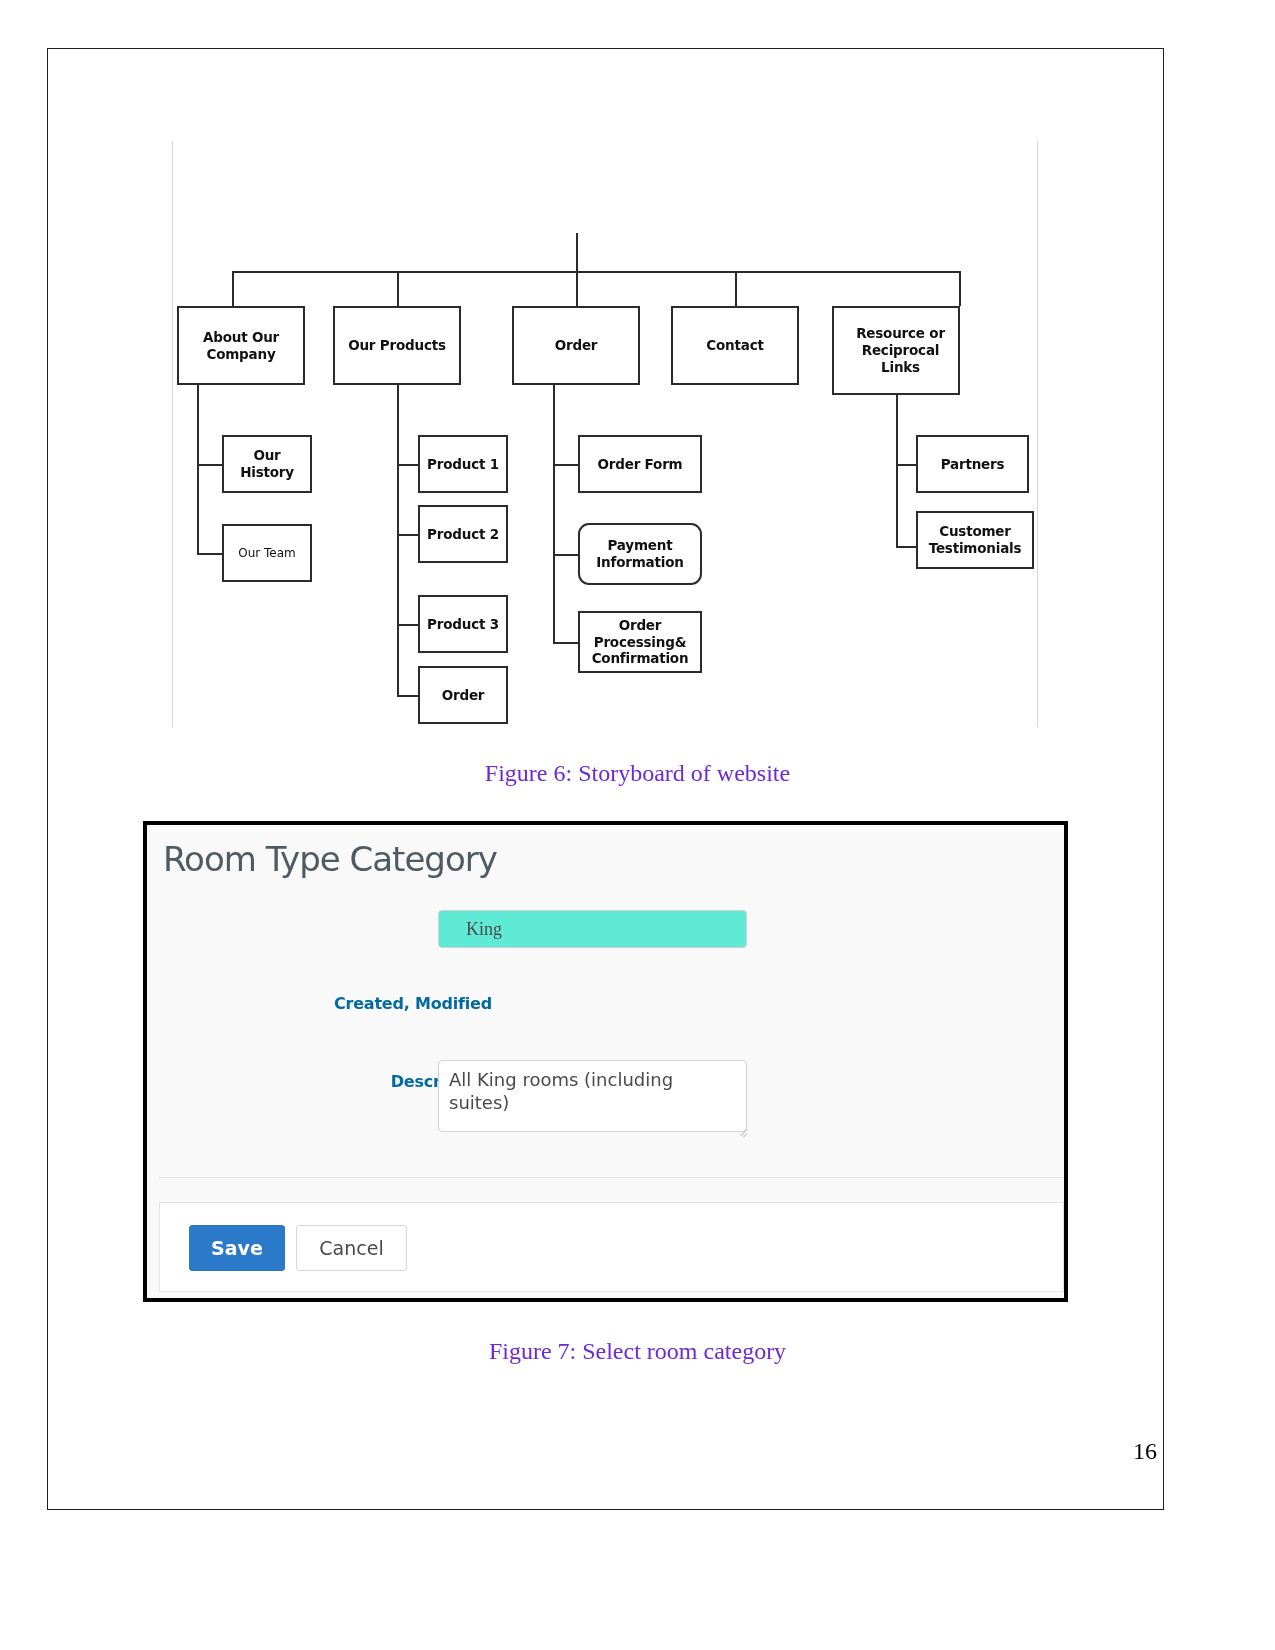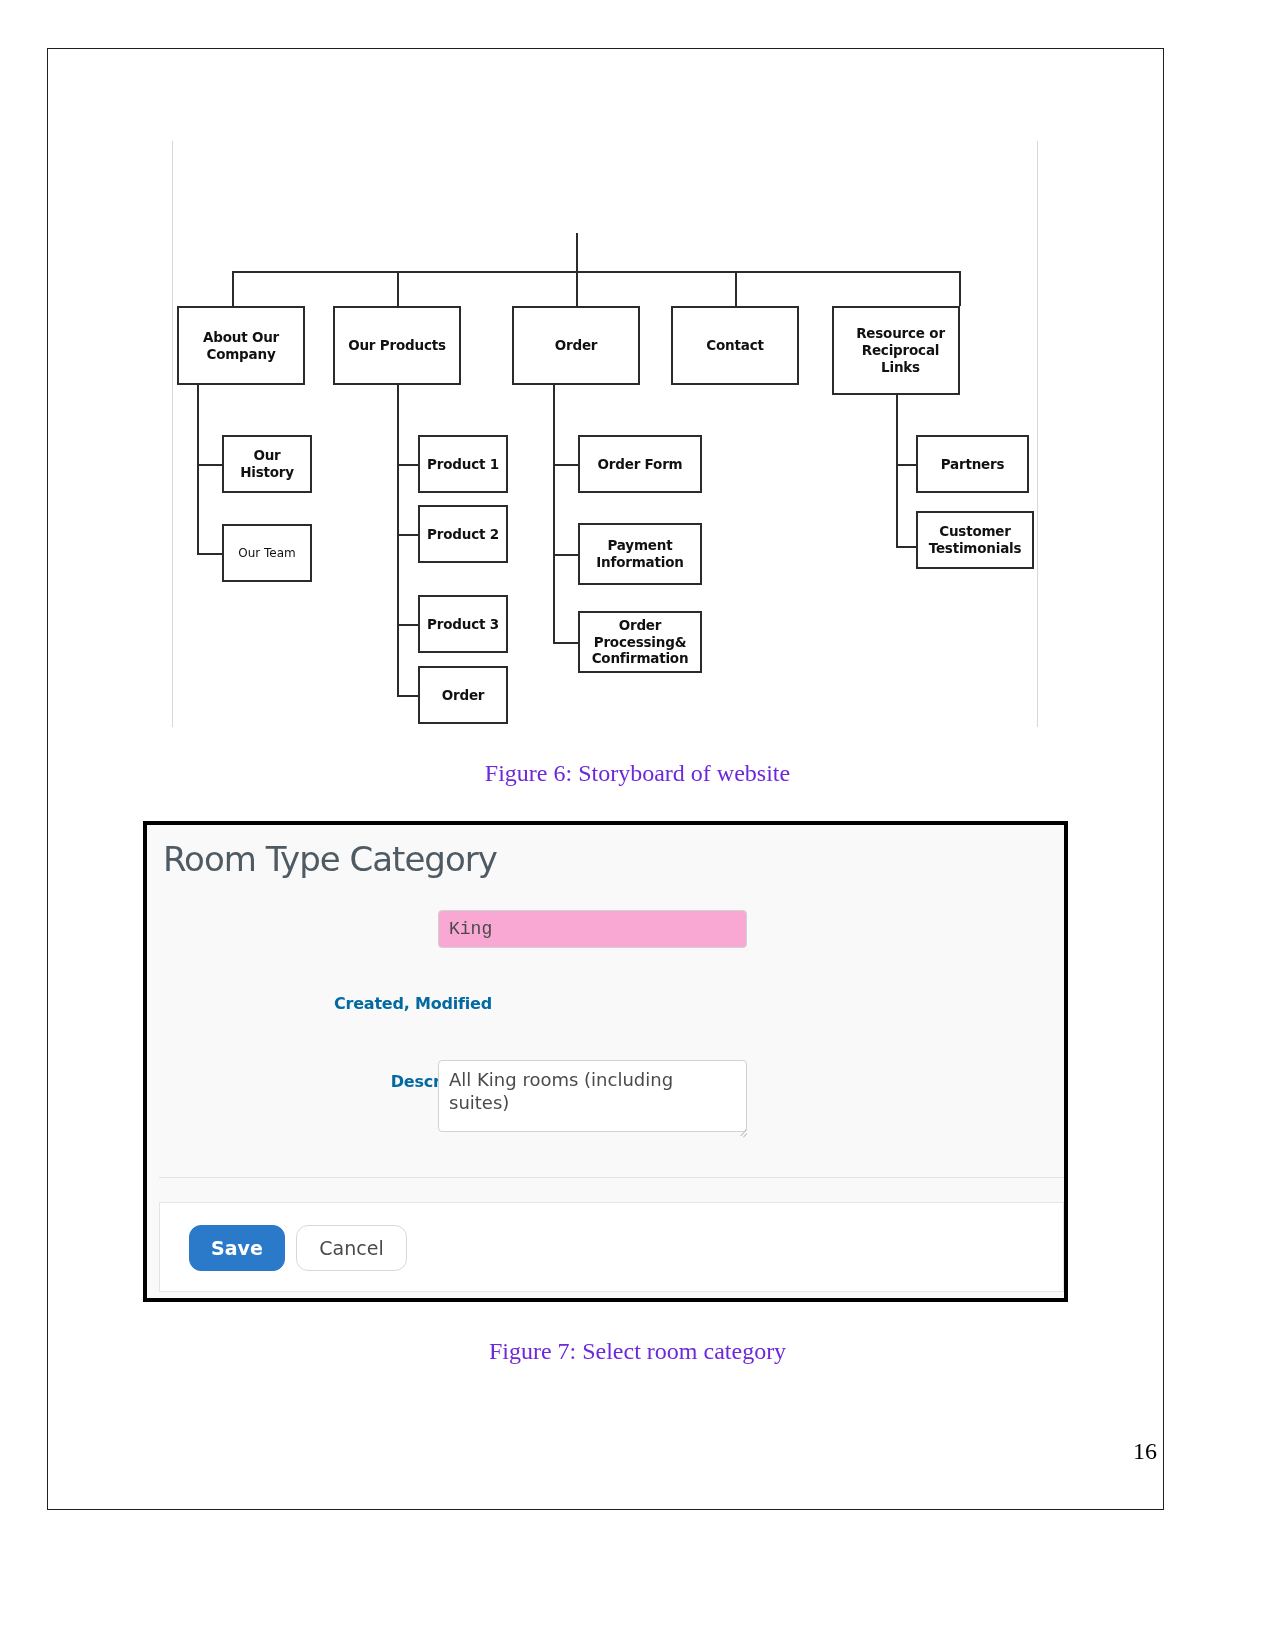--- a/index.html
+++ b/index.html
@@ -76,28 +76,28 @@
   .form-label{
     position:absolute;
     text-align:right;
     font-size:16px;
     font-weight:bold;
     color:#0369a1;
     letter-spacing:-.2px;
   }
   .text-input{
     position:absolute;
-    background:#f9a8d4;
+    background:#5eead4;
     border:1px solid #d2d2d2;
     border-radius:4px;
     box-sizing:border-box;
-    font-family:Liberation Mono, monospace;
+    font-family:Liberation Serif, serif;
     font-size:18px;
     color:#4a4a4a;
-    padding:6px 10px;
+    padding:6px 27px;
     outline:none;
   }
   .textarea-input{
     position:absolute;
     background:#ffffff;
     border:1px solid #d2d2d2;
     border-radius:4px;
     box-sizing:border-box;
     font-family:"DejaVu Sans",sans-serif;
     font-size:18px;
@@ -125,21 +125,21 @@
     position:absolute;left:12px;
     background:#ffffff;
     border:1px solid #e4e4e4;
     box-sizing:border-box;
   }
   .btn{
     position:absolute;
     box-sizing:border-box;
     font-family:"DejaVu Sans",sans-serif;
     font-size:19px;
-    border-radius:12px;
+    border-radius:3px;
     display:flex;align-items:center;justify-content:center;
     cursor:pointer;
   }
   .btn-save{
     background:#2a7ac9;
     color:#ffffff;
     font-weight:bold;
     border:1px solid #2a7ac9;
   }
   .btn-cancel{
@@ -230,21 +230,21 @@
 
   <div class="ln lnv" style="left:380px;top:244px;height:259px;"></div>
   <div class="ln lnh" style="left:380px;top:323px;width:25px;"></div>
   <div class="ln lnh" style="left:380px;top:413px;width:25px;"></div>
   <div class="ln lnh" style="left:380px;top:501px;width:25px;"></div>
 
   <div class="node" style="left:405px;top:294px;width:124px;height:58px;">
     <span>Order Form</span>
   </div>
 
-  <div class="node" style="left:405px;top:382px;width:124px;height:62px;">
+  <div class="node" style="left:405px;top:382px;width:124px;height:62px;border-radius:11px;">
     <div>
       <div>Payment</div>
       <div>Information</div>
     </div>
   </div>
 
   <div class="node" style="left:405px;top:470px;width:124px;height:62px;">
     <div>
       <div>Order</div>
       <div>Processing&amp;</div>

